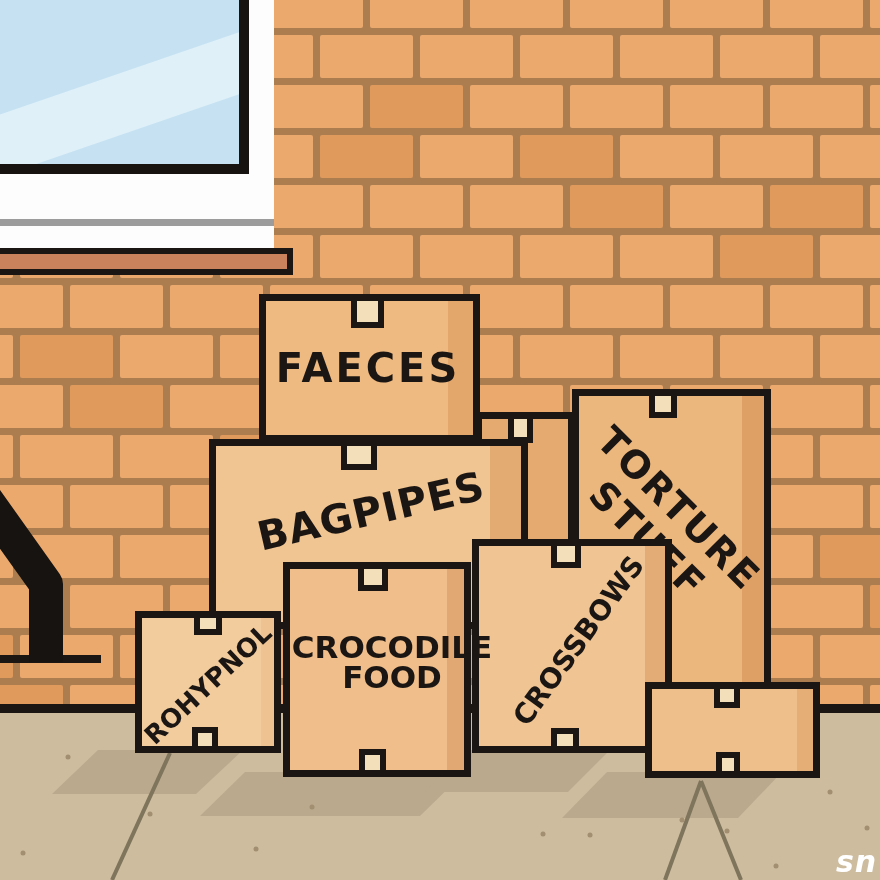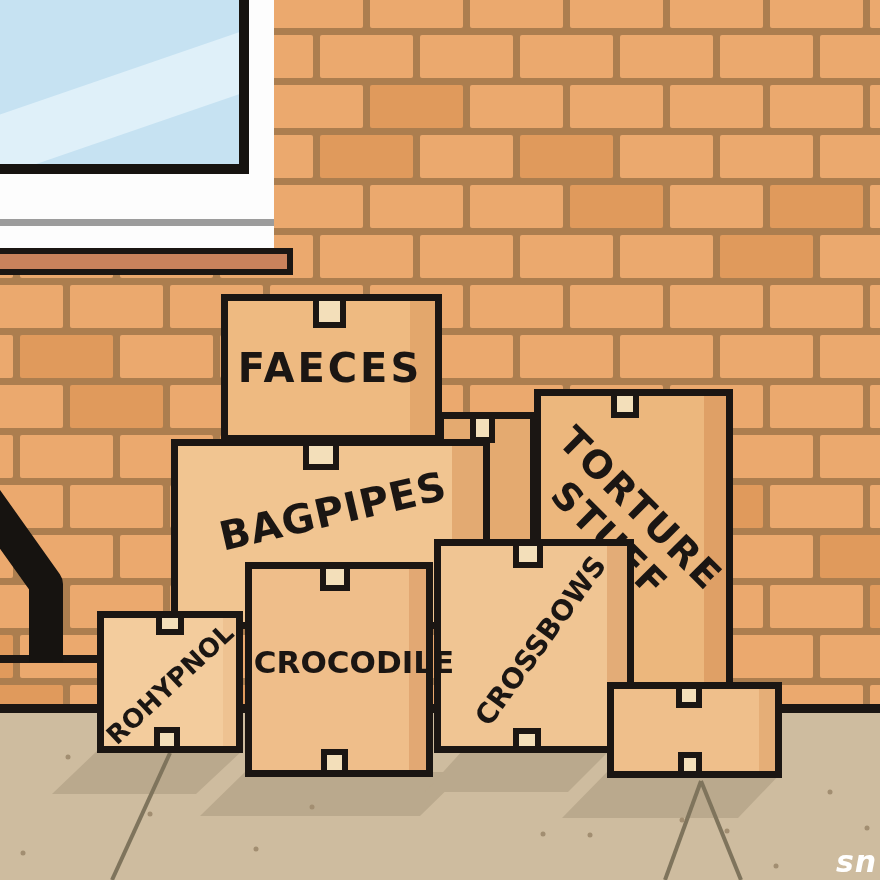--- a/index.html
+++ b/index.html
@@ -24,21 +24,21 @@
   #reflection-1{left:-60px;top:96px;width:470px;height:46px;}
   #reflection-2{left:-60px;top:158px;width:360px;height:17px;}
   #window-frame-line{left:-30px;top:219px;width:304px;height:7px;background:var(--window_frame_line);z-index:1;}
   #window-sill{left:-20px;top:248px;width:313px;height:27px;background:var(--sill);border:6px solid var(--outline);z-index:1;}
 
   
   #pavement{left:0;top:712px;width:880px;height:168px;background:var(--pavement);z-index:1;}
   #ground-svg,#railing-svg{position:absolute;left:0;top:0;width:880px;height:880px;z-index:2;pointer-events:none;}
 
   
-  .box{position:absolute;border:7px solid var(--outline);}
+  .box{position:absolute;border:7px solid var(--outline);margin-left:38px;}
   .tab{position:absolute;background:var(--box_tab);border:6px solid var(--outline);}
   .tab-top{top:0;border-top:none;}
   .tab-bottom{bottom:0;border-bottom:none;}
   .label{
     position:absolute;color:var(--ink);font-weight:bold;white-space:nowrap;
     text-align:center;transform-origin:center;line-height:1;
   }
   #box-plain   {left:437px;top:412px;width:100px;height:200px;background:var(--box_plain);z-index:3;}
   #box-torture {left:534px;top:389px;width:199px;height:311px;background:linear-gradient(90deg,var(--box_torture) 0 88%,var(--box_torture_edge) 88% 100%);z-index:3;}
   #box-faeces  {left:221px;top:294px;width:221px;height:148px;background:linear-gradient(90deg,var(--box_faeces) 0 88%,var(--box_faeces_edge) 88% 100%);z-index:4;}
@@ -284,20 +284,21 @@
     <div class="tab tab-top" style="left:52px;width:28px;height:17px"></div>
     <div class="tab tab-bottom" style="left:50px;width:26px;height:19px"></div>
     <div class="label" style="left:66px;top:66px;font-size:26px;transform:translate(-50%,-50%) rotate(-43deg)">ROHYPNOL</div>
   </div>
 
   <div class="box" id="box-crocodile">
     <div class="tab tab-top" style="left:68px;width:30px;height:22px"></div>
     <div class="tab tab-bottom" style="left:69px;width:27px;height:21px"></div>
     <div class="label" style="left:102px;top:93px;font-size:31px;line-height:30px;transform:translate(-50%,-50%)">
       <div>CROCODILE</div>
+      <div>FOOD</div>
     </div>
   </div>
 
   <div class="box" id="box-tapshoes">
     <div class="tab tab-top" style="left:62px;width:26px;height:19px"></div>
     <div class="tab tab-bottom" style="left:64px;width:24px;height:19px"></div>
   </div>
 
   <div id="signature">sn</div>
 </div>

